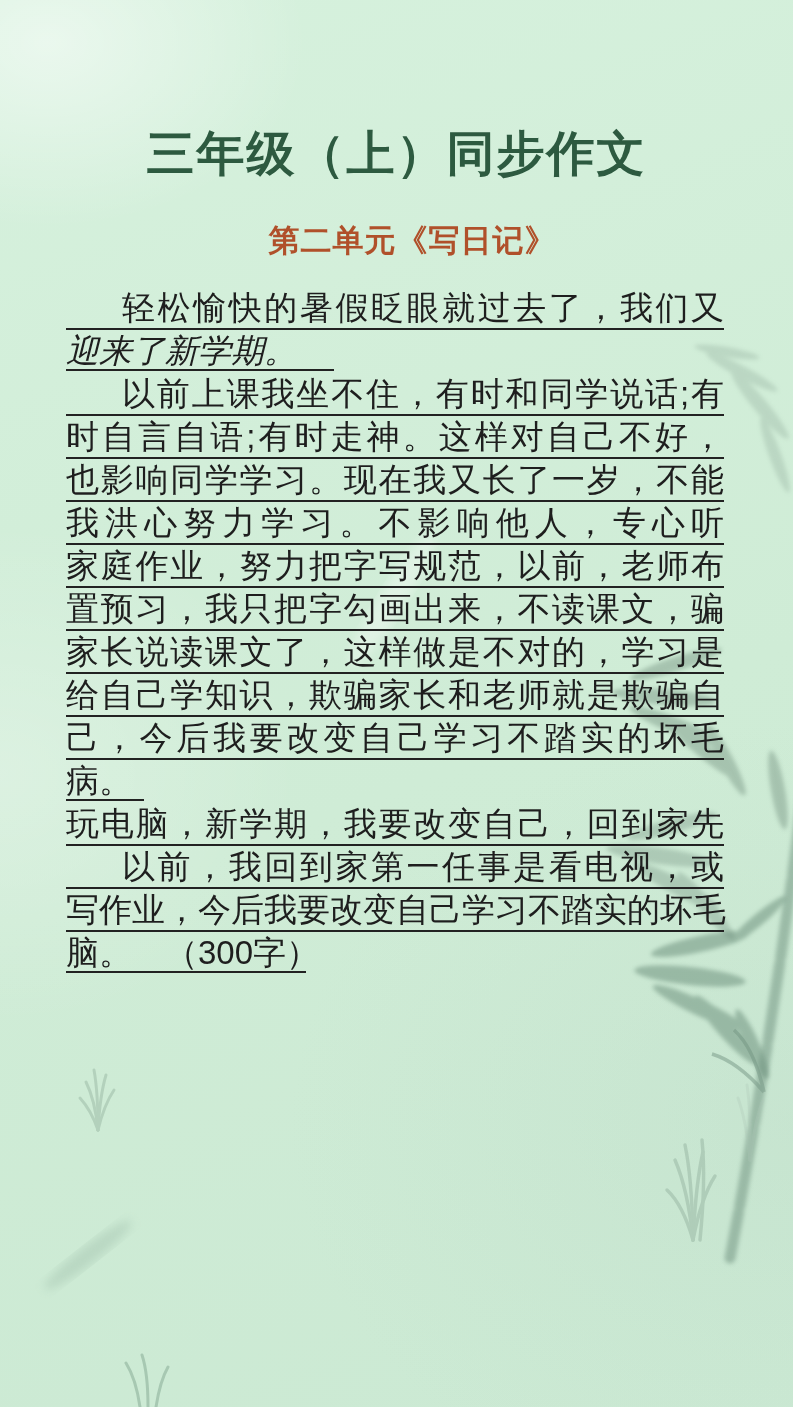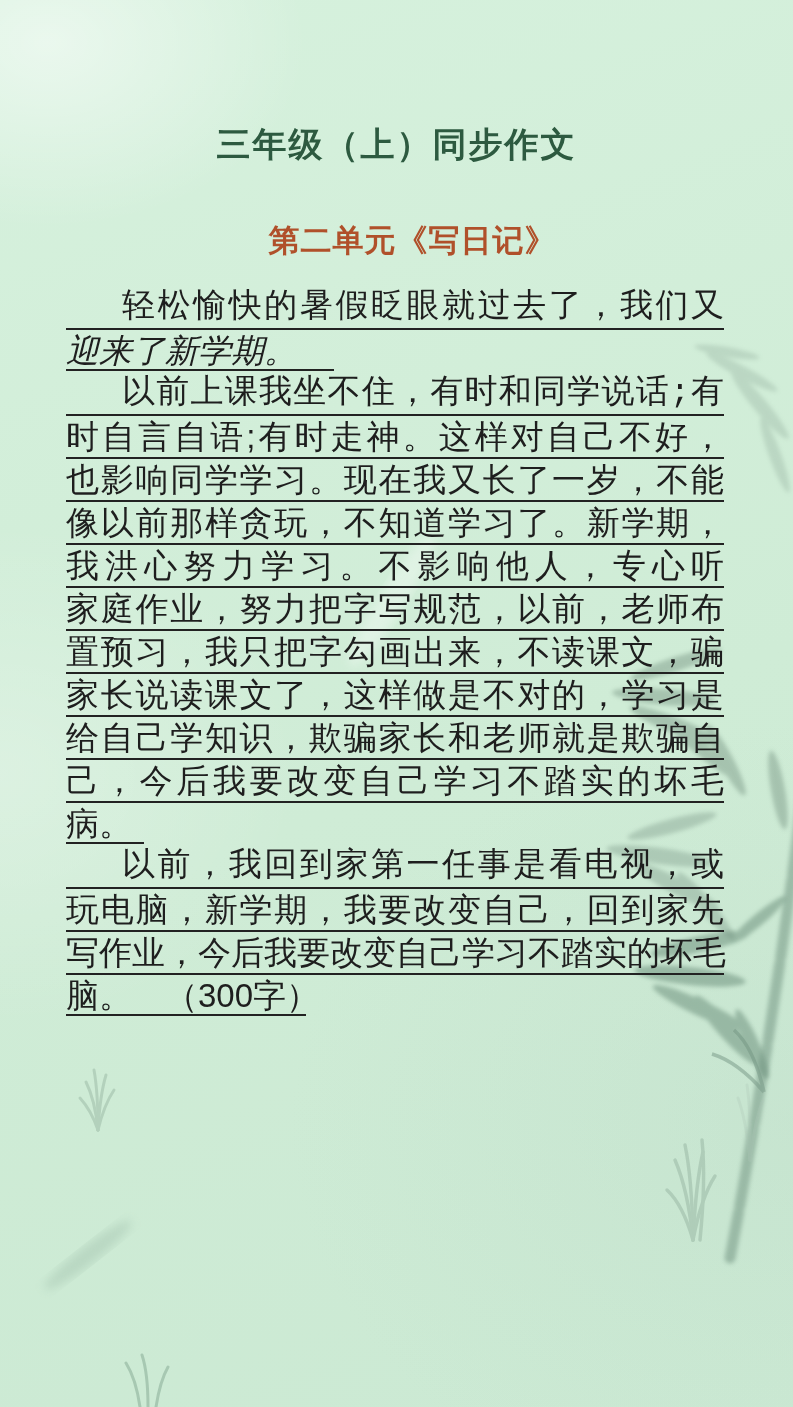--- a/index.html
+++ b/index.html
@@ -21,21 +21,21 @@
   svg.deco {
     position: absolute; inset: 0;
     width: 793px; height: 1407px;
     pointer-events: none;
   }
   .title {
     position: absolute; top: 122px; left: 0;
     width: 100%; margin: 0;
     text-align: center;
     font-family: "Liberation Serif", serif;
-    font-size: 34px; font-weight: 700;
+    font-size: 48px; font-weight: 700;
     letter-spacing: 2px;
     color: var(--title_color, #2d5a40);
   }
   .subtitle {
     position: absolute; top: 204px; left: 0;
     width: 100%; margin: 16px;
     text-align: center;
     font-family: "Liberation Serif", serif;
     font-size: 31px; font-weight: 700;
     letter-spacing: 1px;
@@ -52,21 +52,21 @@
     font-size: 33px;
     color: var(--body_text, #1e1e1e);
     white-space: nowrap;
   }
   .essay-line.full {
     border-bottom: 2px solid var(--underline, #222222);
     text-align: justify;
     text-align-last: justify;
     text-justify: inter-character;
   }
-  .essay-line.indent { text-indent: 56px; font-family: Liberation Mono, monospace; }
+  .essay-line.indent { text-indent: 56px; }
   .part-ul {
     display: inline-block;
     height: 41px;
     box-sizing: border-box;
     border-bottom: 2px solid var(--underline, #222222);
     vertical-align: top;
   }
 </style>
 <title>三年级（上）同步作文</title></head>
 <body>
@@ -149,27 +149,26 @@
 
   <h1 class="title">三年级（上）同步作文</h1>
   <h2 class="subtitle">第二单元《写日记》</h2>
 
   <div class="essay">
       <div class="essay-line indent full">轻松愉快的暑假眨眼就过去了，我们又</div>
       <div class="essay-line"><span class="part-ul" style="width: 268px; font-style: italic;">迎来了新学期。</span></div>
       <div class="essay-line indent full">以前上课我坐不住，有时和同学说话;有</div>
       <div class="essay-line full">时自言自语;有时走神。这样对自己不好，</div>
       <div class="essay-line full">也影响同学学习。现在我又长了一岁，不能</div>
-      <div class="essay-line full">像以前那样贪玩，不知道学习了。新学期，</div>
       <div class="essay-line full">我洪心努力学习。不影响他人，专心听</div>
       <div class="essay-line full">家庭作业，努力把字写规范，以前，老师布</div>
       <div class="essay-line full">置预习，我只把字勾画出来，不读课文，骗</div>
       <div class="essay-line full">家长说读课文了，这样做是不对的，学习是</div>
       <div class="essay-line full">给自己学知识，欺骗家长和老师就是欺骗自</div>
       <div class="essay-line full">己，今后我要改变自己学习不踏实的坏毛</div>
       <div class="essay-line"><span class="part-ul" style="width: 78px;">病。</span></div>
+      <div class="essay-line full">玩电脑，新学期，我要改变自己，回到家先</div>
       <div class="essay-line indent full">以前，我回到家第一任事是看电视，或</div>
-      <div class="essay-line full">玩电脑，新学期，我要改变自己，回到家先</div>
       <div class="essay-line full">写作业，今后我要改变自己学习不踏实的坏毛</div>
       <div class="essay-line"><span class="part-ul" style="width: 240px;">脑。　（300字）</span></div>
     </div>
 
 </div>
 
 </body></html>

